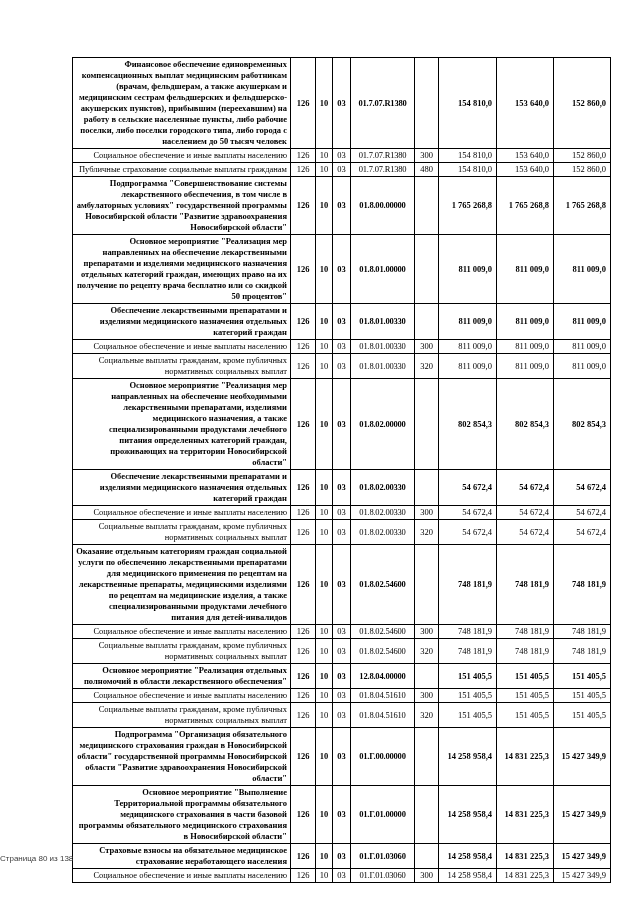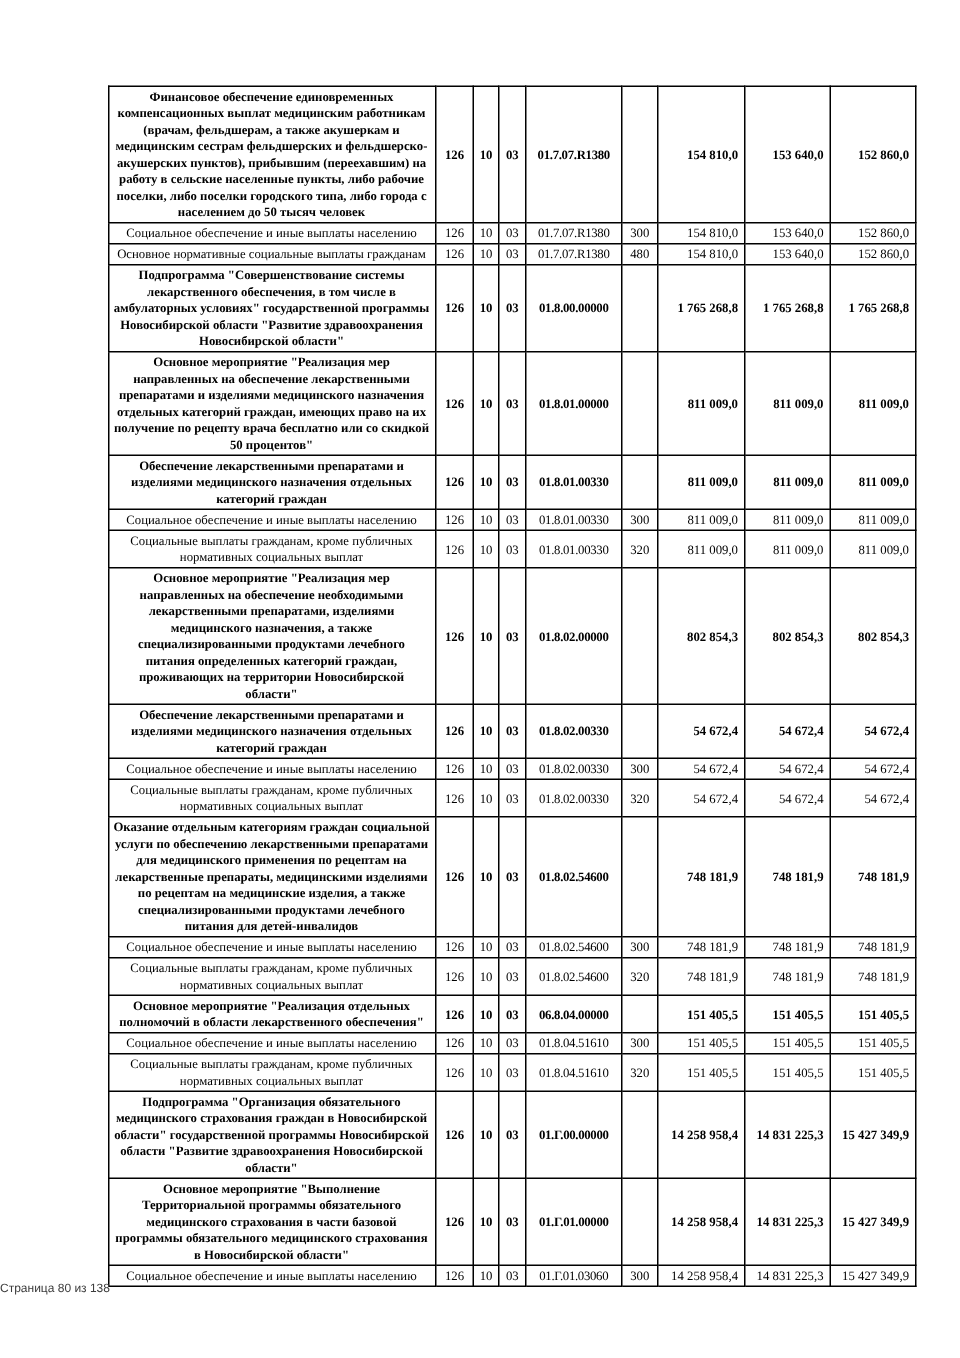--- a/index.html
+++ b/index.html
@@ -27,21 +27,21 @@
   }
   table.budget td {
     border: 1px solid #000;
     font-size: 8.5px;
     line-height: 11px;
     vertical-align: middle;
     overflow: hidden;
     word-wrap: break-word;
   }
   td.desc {
-    text-align: center;
+    text-align: right;
     padding: 1px 3px 1px 2px;
   }
   td.c {
     text-align: center;
     padding: 1px 0;
     white-space: nowrap;
   }
   td.csr {
     font-size: 7.8px;
     letter-spacing: -0.2px;
@@ -100,21 +100,21 @@
       <td class="c">126</td>
       <td class="c">10</td>
       <td class="c">03</td>
       <td class="c csr">01.7.07.R1380</td>
       <td class="c">300</td>
       <td class="num">154 810,0</td>
       <td class="num">153 640,0</td>
       <td class="num">152 860,0</td>
     </tr>
         <tr>
-      <td class="desc">Основное нормативные социальные выплаты гражданам</td>
+      <td class="desc">Публичные страхование социальные выплаты гражданам</td>
       <td class="c">126</td>
       <td class="c">10</td>
       <td class="c">03</td>
       <td class="c csr">01.7.07.R1380</td>
       <td class="c">480</td>
       <td class="num">154 810,0</td>
       <td class="num">153 640,0</td>
       <td class="num">152 860,0</td>
     </tr>
         <tr class="bold">
@@ -247,21 +247,21 @@
       <td class="c">320</td>
       <td class="num">748 181,9</td>
       <td class="num">748 181,9</td>
       <td class="num">748 181,9</td>
     </tr>
         <tr class="bold">
       <td class="desc">Основное мероприятие "Реализация отдельных полномочий в области лекарственного обеспечения"</td>
       <td class="c">126</td>
       <td class="c">10</td>
       <td class="c">03</td>
-      <td class="c csr">06.8.04.00000</td>
+      <td class="c csr">12.8.04.00000</td>
       <td class="c"></td>
       <td class="num">151 405,5</td>
       <td class="num">151 405,5</td>
       <td class="num">151 405,5</td>
     </tr>
         <tr>
       <td class="desc">Социальное обеспечение и иные выплаты населению</td>
       <td class="c">126</td>
       <td class="c">10</td>
       <td class="c">03</td>
@@ -297,29 +297,40 @@
       <td class="desc">Основное мероприятие "Выполнение Территориальной программы обязательного медицинского страхования в части базовой программы обязательного медицинского страхования в Новосибирской области"</td>
       <td class="c">126</td>
       <td class="c">10</td>
       <td class="c">03</td>
       <td class="c csr">01.Г.01.00000</td>
       <td class="c"></td>
       <td class="num">14 258 958,4</td>
       <td class="num">14 831 225,3</td>
       <td class="num">15 427 349,9</td>
     </tr>
-        <tr>
-      <td class="desc">Социальное обеспечение и иные выплаты населению</td>
+        <tr class="bold">
+      <td class="desc">Страховые взносы на обязательное медицинское страхование неработающего населения</td>
       <td class="c">126</td>
       <td class="c">10</td>
       <td class="c">03</td>
       <td class="c csr">01.Г.01.03060</td>
-      <td class="c">300</td>
+      <td class="c"></td>
       <td class="num">14 258 958,4</td>
       <td class="num">14 831 225,3</td>
       <td class="num">15 427 349,9</td>
     </tr>
+        <tr>
+      <td class="desc">Социальное обеспечение и иные выплаты населению</td>
+      <td class="c">126</td>
+      <td class="c">10</td>
+      <td class="c">03</td>
+      <td class="c csr">01.Г.01.03060</td>
+      <td class="c">300</td>
+      <td class="num">14 258 958,4</td>
+      <td class="num">14 831 225,3</td>
+      <td class="num">15 427 349,9</td>
+    </tr>
       </tbody>
   </table>
 
   <div class="footer">Страница 80 из 138</div>
 
 </div>
 
 </body></html>

